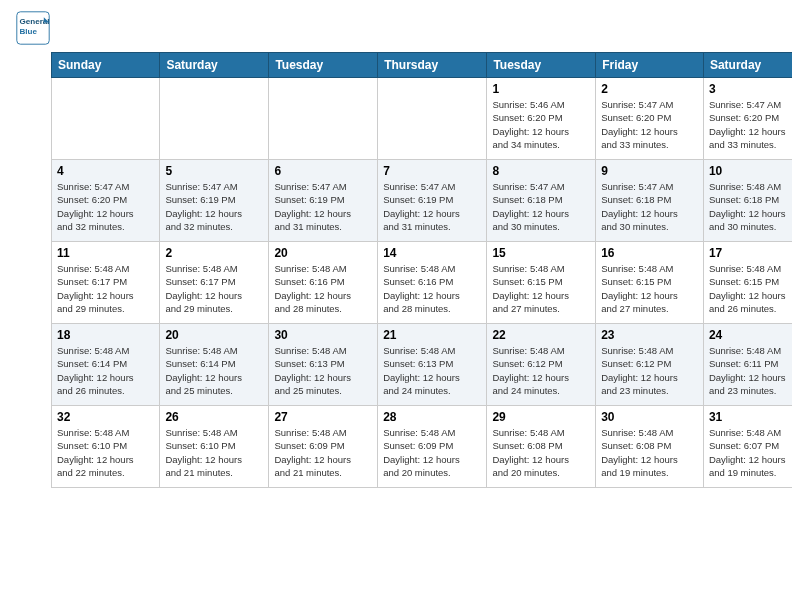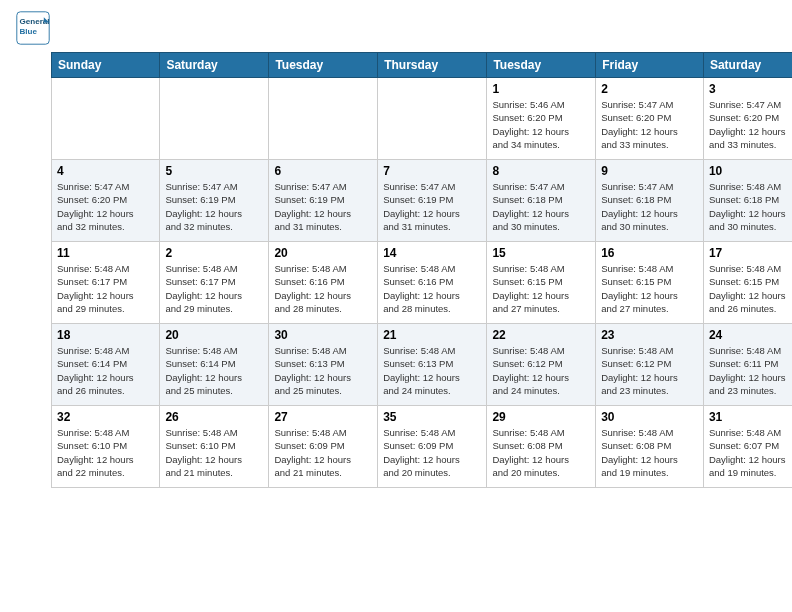--- a/index.html
+++ b/index.html
@@ -306,21 +306,21 @@
 and 21 minutes.</div>
         </td>
         <td>
           <span class="day-num">27</span>
           <div class="day-info" style="white-space: pre-line;">Sunrise: 5:48 AM
 Sunset: 6:09 PM
 Daylight: 12 hours
 and 21 minutes.</div>
         </td>
         <td>
-          <span class="day-num">35</span>
+          <span class="day-num">28</span>
           <div class="day-info" style="white-space: pre-line;">Sunrise: 5:48 AM
 Sunset: 6:09 PM
 Daylight: 12 hours
 and 20 minutes.</div>
         </td>
         <td>
           <span class="day-num">29</span>
           <div class="day-info" style="white-space: pre-line;">Sunrise: 5:48 AM
 Sunset: 6:08 PM
 Daylight: 12 hours

